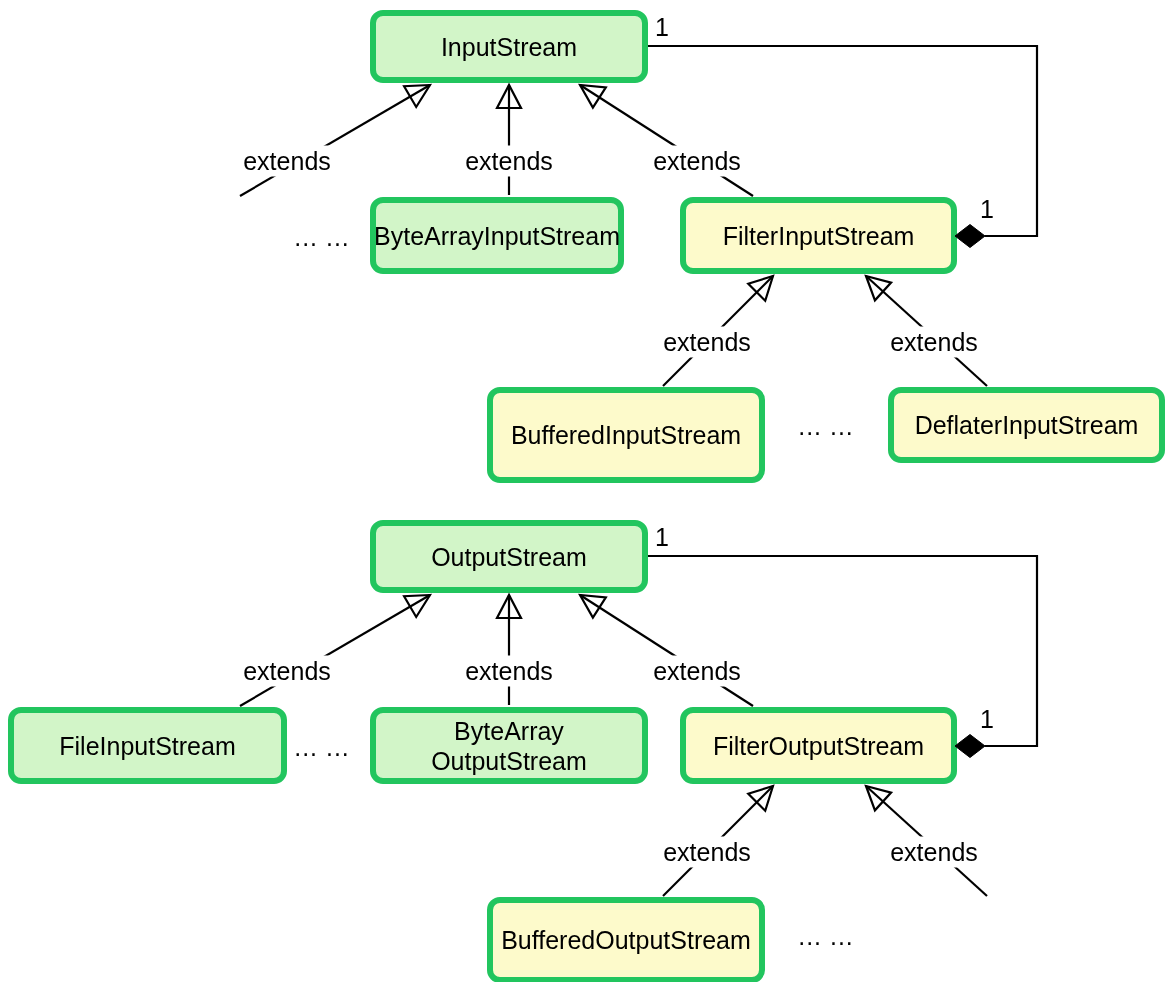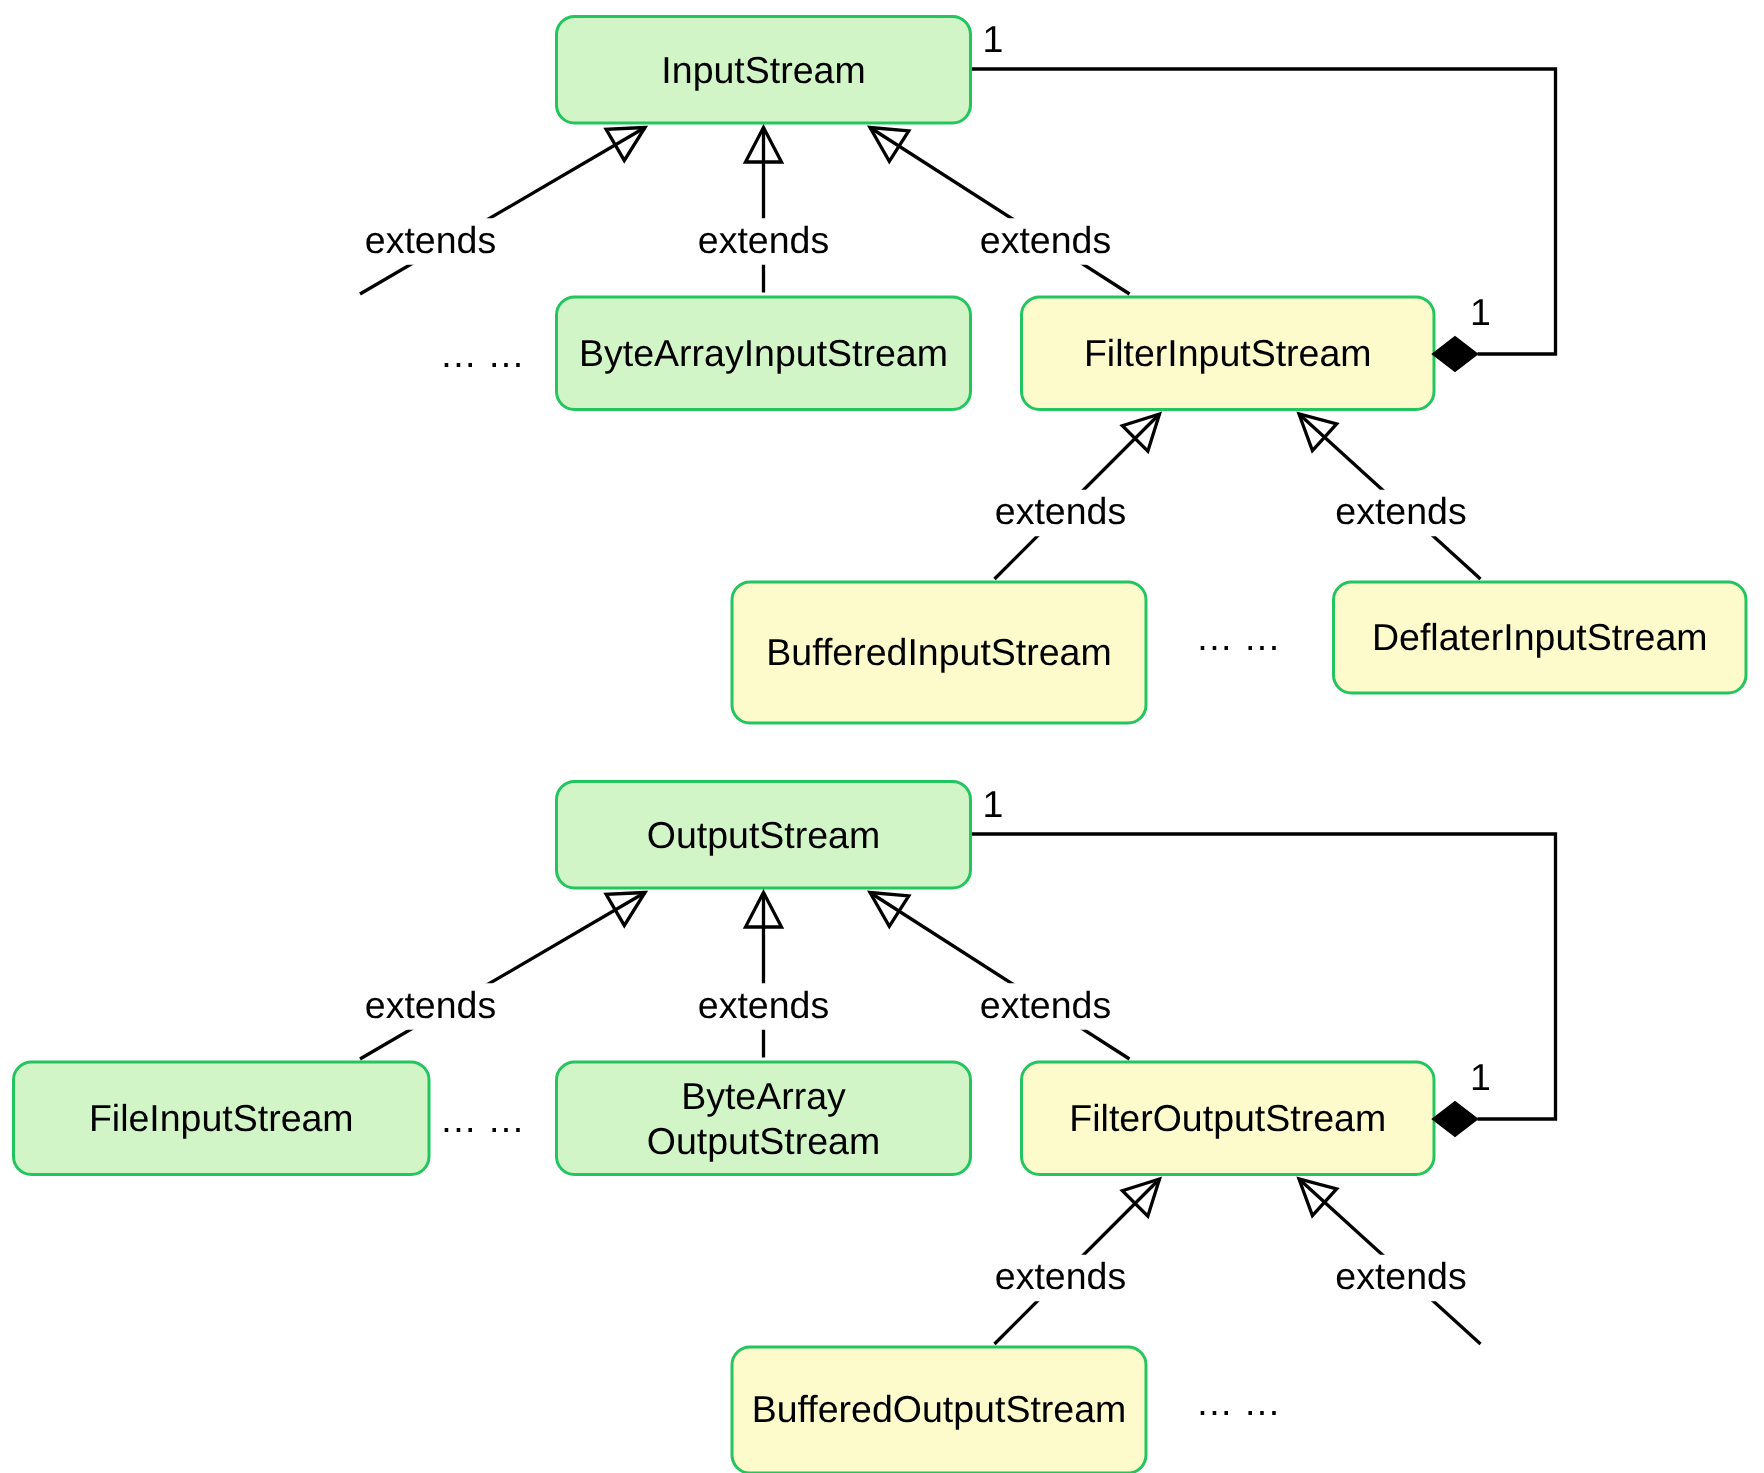--- a/index.html
+++ b/index.html
@@ -3,21 +3,21 @@
 <meta charset="utf-8">
 <style>
   html,body { margin:0; padding:0; background:#ffffff; }
   #canvas {
     position:relative; width:1176px; height:982px; background:#ffffff;
     font-family:"Liberation Sans", sans-serif; color:#000;
     overflow:hidden;
   }
   .node {
     position:absolute; display:flex; align-items:center; justify-content:center;
-    border:2px solid #22c55e; border-radius:13px; box-sizing:border-box;
+    border:6px solid #22c55e; border-radius:13px; box-sizing:border-box;
     font-size:25px; line-height:1.2; text-align:center; white-space:pre-line;
     z-index:1;
   }
   .green  { background:#d2f5c8; }
   .yellow { background:#fdfacb; }
   svg.wires { position:absolute; left:0; top:0; z-index:2; }
   svg.wires line, svg.wires path { stroke:#000; stroke-width:2.2; fill:none; }
   svg.wires .diamond { fill:#000; stroke:#000; stroke-width:1; }
   .lbl {
     position:absolute; transform:translate(-50%,-50%);
@@ -31,21 +31,21 @@
     position:absolute; transform:translate(-50%,-50%);
     font-size:25px; letter-spacing:1px; white-space:nowrap; z-index:3;
   }
 </style>
 </head>
 <body>
 
 <div id="canvas">
 
   <div class="node green" style="left:370px; top:10px;  width:278px; height:73px;">InputStream</div>
-  <div class="node green" style="left:370px; top:197px; width:278px; height:77px;text-align:right;">ByteArrayInputStream</div>
+  <div class="node green" style="left:370px; top:197px; width:254px; height:77px;text-align:right;">ByteArrayInputStream</div>
   <div class="node yellow" style="left:680px; top:197px; width:277px; height:77px;">FilterInputStream</div>
   <div class="node yellow" style="left:487px; top:387px; width:278px; height:96px;">BufferedInputStream</div>
   <div class="node yellow" style="left:888px; top:387px; width:277px; height:76px;">DeflaterInputStream</div>
 
   <div class="node green" style="left:370px; top:520px; width:278px; height:73px;">OutputStream</div>
   <div class="node green" style="left:8px;   top:707px; width:279px; height:77px;">FileInputStream</div>
   <div class="node green" style="left:370px; top:707px; width:278px; height:77px;">ByteArray
 OutputStream</div>
   <div class="node yellow" style="left:680px; top:707px; width:277px; height:77px;">FilterOutputStream</div>
   <div class="node yellow" style="left:487px; top:897px; width:278px; height:86px;">BufferedOutputStream</div>

